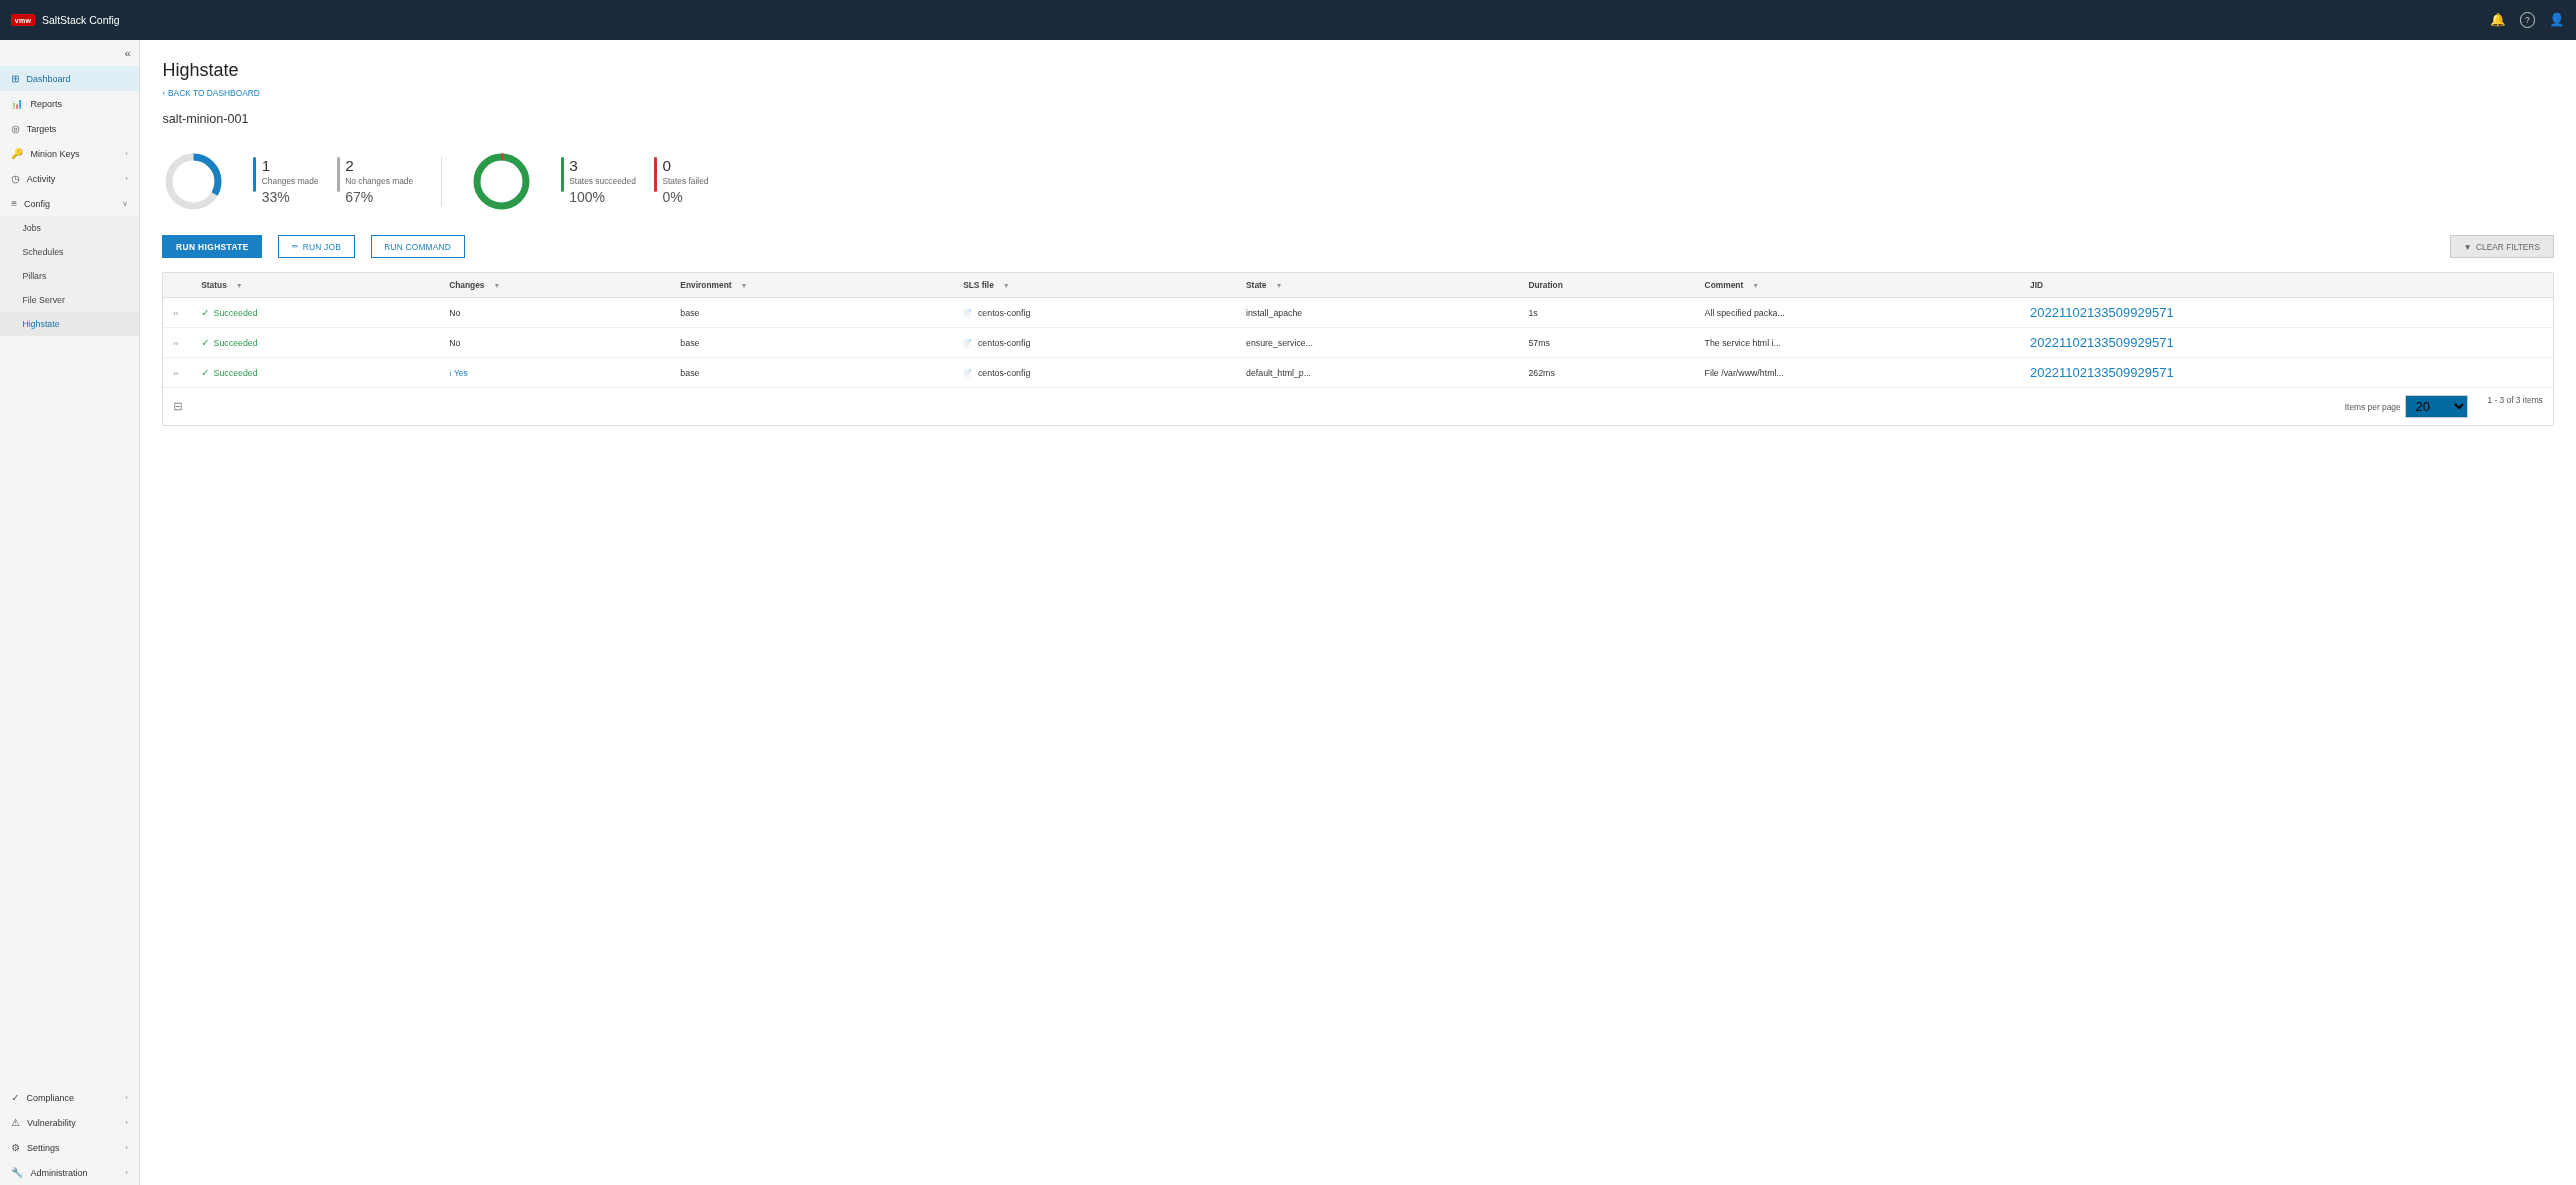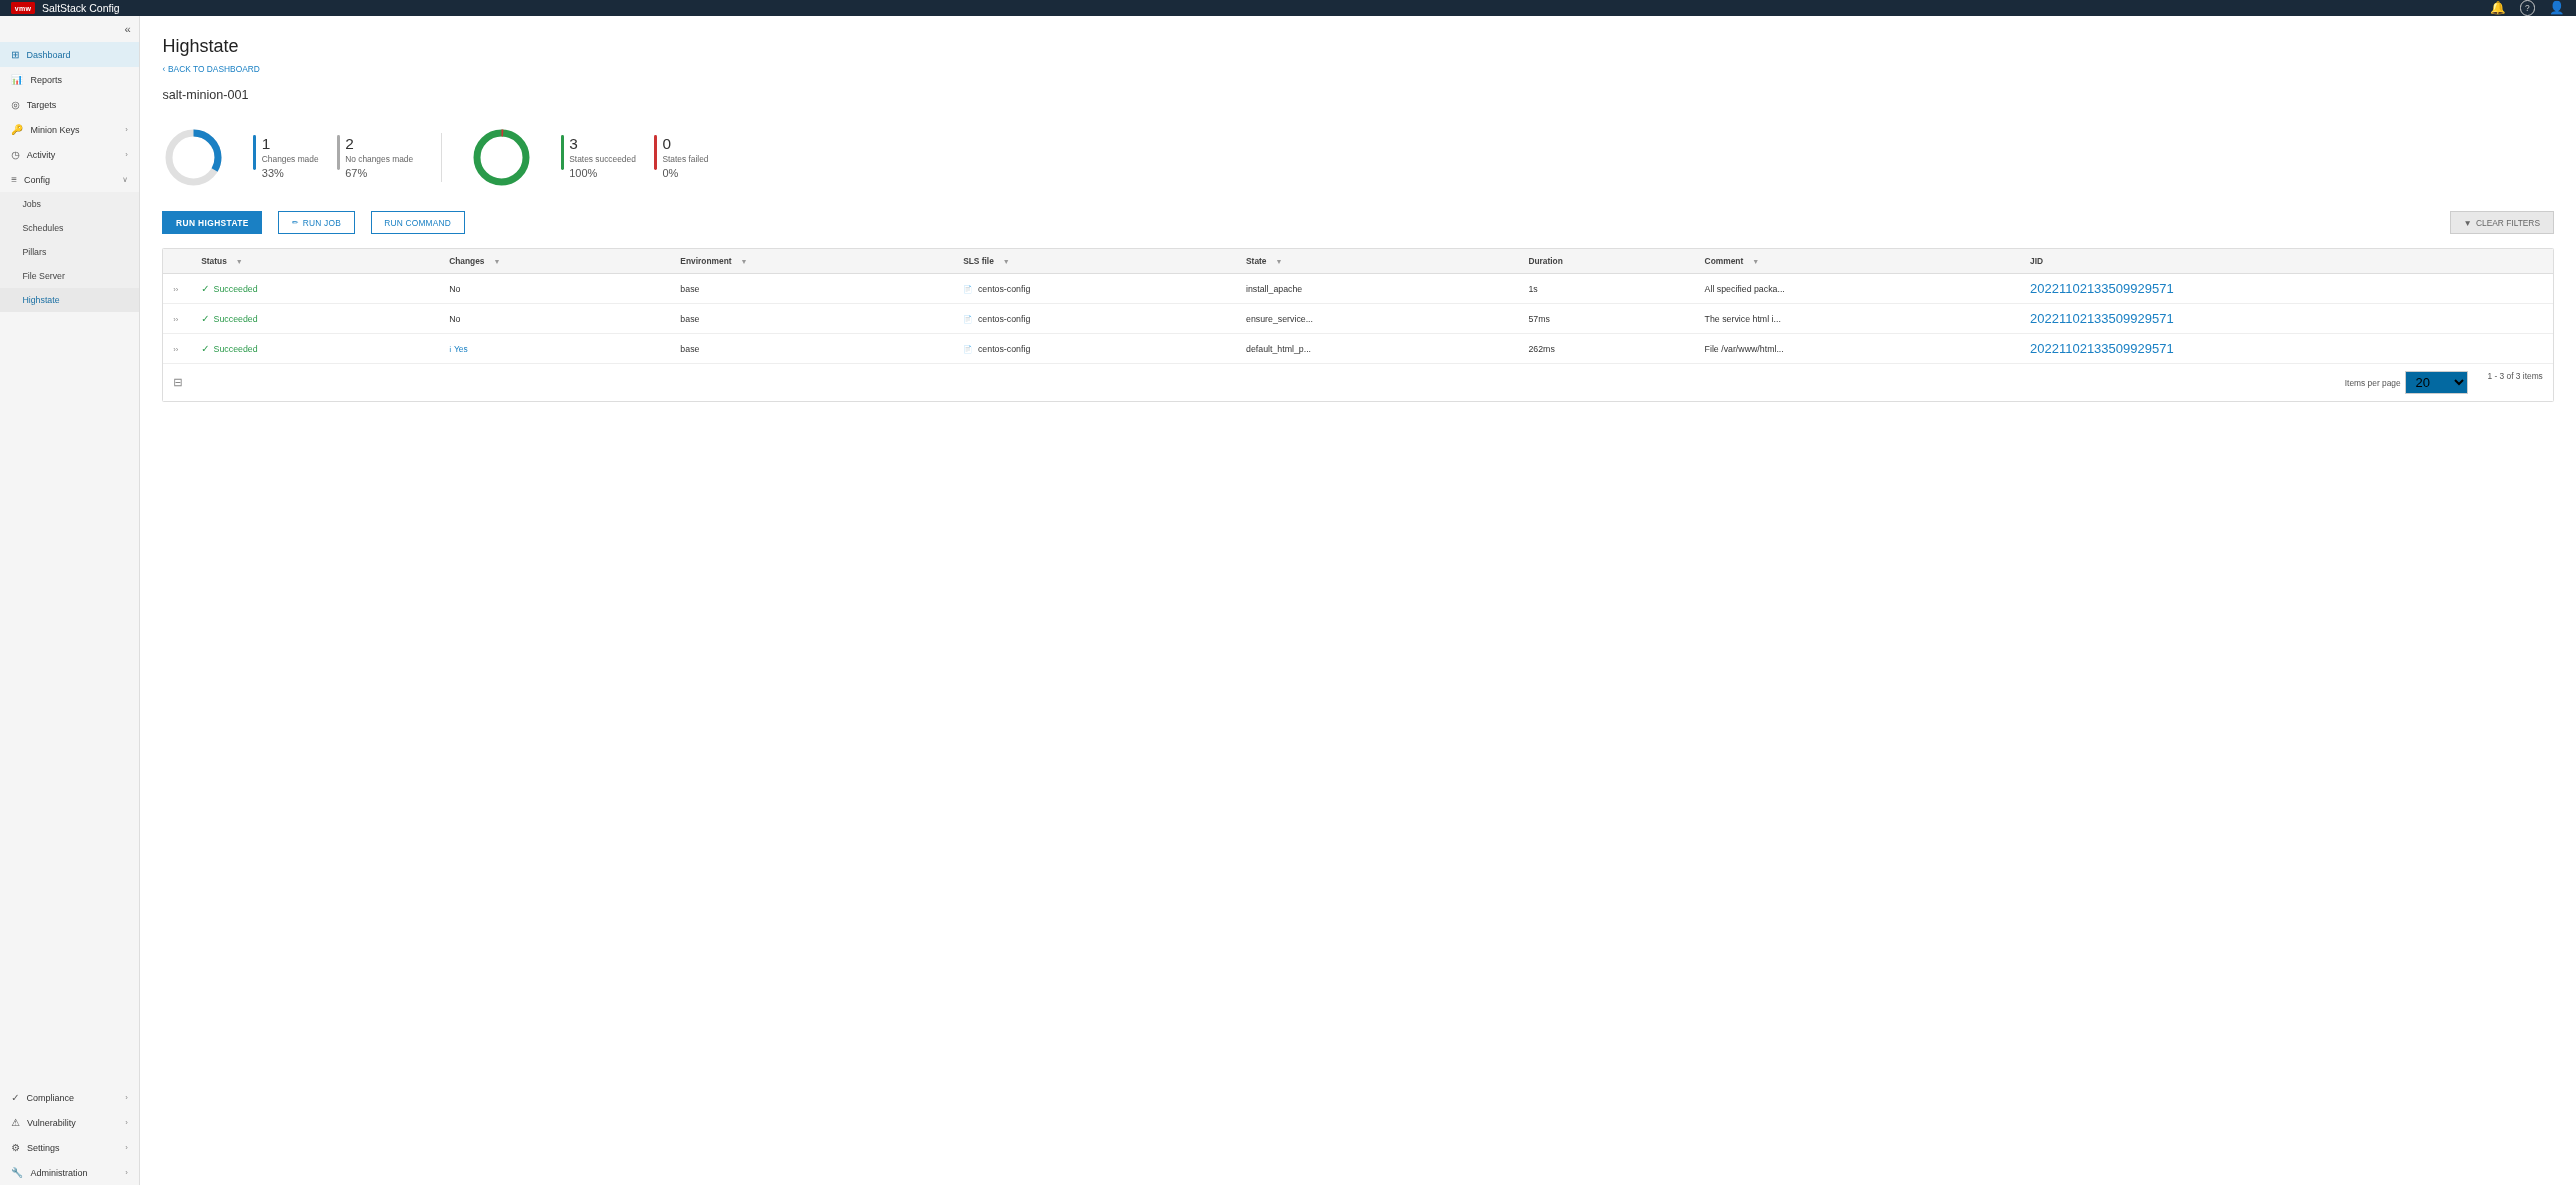--- a/index.html
+++ b/index.html
@@ -2,21 +2,21 @@
 <html style="font-size:11.2px"><head>
   <meta charset="utf-8">
   <style>
     * { box-sizing: border-box; margin: 0; padding: 0; }
     body { font-family: 'Segoe UI', Arial, sans-serif; background: #f0f0f0; display: flex; flex-direction: column; height: 100vh; overflow: hidden; }
 
     
     .topnav {
       background: #1a2a3a;
       color: white;
-      height: 16px;
+      height: 40px;
       display: flex;
       align-items: center;
       padding: 0 11.2px;
       justify-content: space-between;
       flex-shrink: 0;
     }
     .topnav-left { display: flex; align-items: center; gap: 7px; }
     .vmw-logo {
       background: #cc0000;
       color: white;
@@ -96,21 +96,21 @@
 
     .stat-group { display: flex; align-items: center; gap: 11.2px; }
     .stat-item { display: flex; flex-direction: column; }
     .stat-bar { width: 2.8px; height: 35px; margin-right: 5.6px; border-radius: 1.4px; }
     .stat-bar.blue { background: #1a80c4; }
     .stat-bar.gray { background: #aaa; }
     .stat-bar.red { background: #cc3333; }
 
     .stat-number { font-size: 15.4px; color: #333; font-weight: 300; }
     .stat-label { font-size: 8.4px; color: #666; margin-top: 1.4px; }
-    .stat-pct { font-size: 11px; color: #555; margin-top: 2.8px; }
+    .stat-pct { font-size: 14px; color: #555; margin-top: 2.8px; }
 
     .separator { width: 0.7px; height: 49px; background: #ddd; }
 
     
     .action-buttons { display: flex; gap: 0; margin-bottom: 14px; align-items: center; justify-content: space-between; }
     .action-buttons-left { display: flex; gap: 16px; }
     .btn-primary {
       background: #1a80c4;
       color: white;
       border: 0.7px solid #1a80c4;

